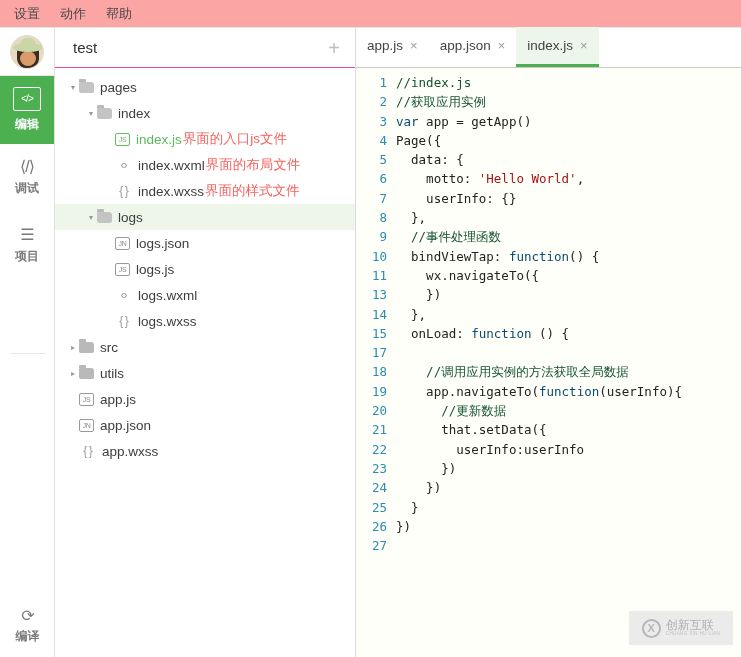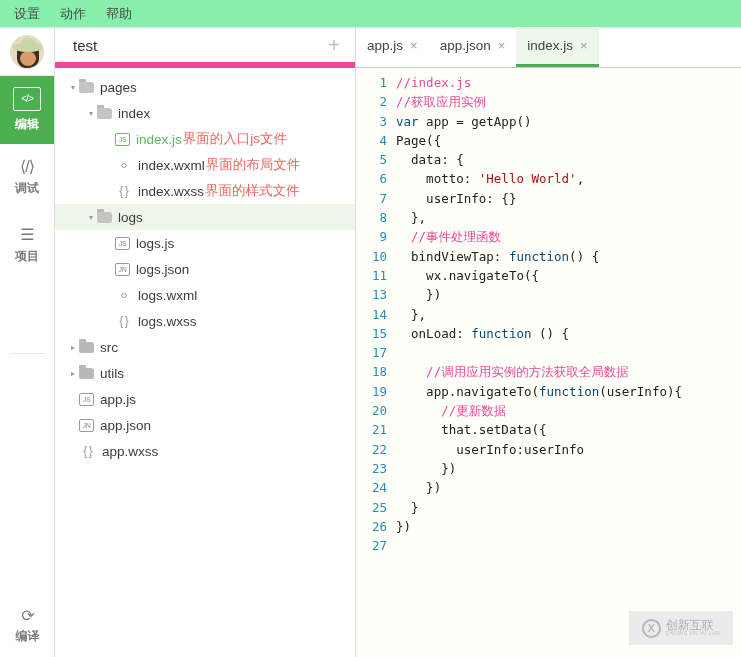--- a/index.html
+++ b/index.html
@@ -6,21 +6,21 @@
   html, body {
     width: 741px; height: 657px;
     font-family: "Liberation Sans", "DejaVu Sans", sans-serif;
     background: #ffffff;
     overflow: hidden;
   }
 
   
   .menubar {
     position: absolute; left: 0; top: 0; width: 741px; height: 28px;
-    background: #86efac;
+    background: #fca5a5;
     border-bottom: 1px solid #e3e3e3;
     display: flex; align-items: center;
   }
   .menu-items { display: flex; align-items: center; padding-left: 14px; gap: 20px; }
   .menu-item {
     font-size: 13px; color: #4a4a4a; line-height: 28px;
     cursor: default; white-space: nowrap;
   }
   .win-title {
     position: absolute; right: 8px; top: 0; height: 28px; line-height: 28px;
@@ -68,21 +68,21 @@
   }
   .rail-sep { position:absolute; left: 10px; top: 325px; width: 35px; height:1px; background:#e6e6e6; }
 
   
   .tree-panel {
     position: absolute; left: 55px; top: 28px; width: 301px; height: 629px;
     background: #ffffff; border-right: 1px solid #dcdcdc;
   }
   .tree-head {
     height: 40px; display: flex; align-items: center; justify-content: space-between;
-    padding: 0 12px 0 18px; border-bottom: 6px solid #ec4899; background:#fff;
+    padding: 0 12px 0 18px; border-bottom: 1px solid #ec4899; background:#fff;
   }
   .proj-name { font-size: 15px; color: #333; }
   .plus-btn { font-size: 20px; color: #bdbdbd; cursor: pointer; line-height: 1; padding: 0 3px; }
 
   .tree-body { padding-top: 6px; }
   .row {
     height: 26px; display: flex; align-items: center;
     font-size: 13.5px; color: #3d3d3d; white-space: nowrap;
     cursor: default;
   }
@@ -133,21 +133,21 @@
     position: relative; height: 589px; overflow: hidden;
     font-family: "DejaVu Sans Mono", "Liberation Mono", monospace;
     font-size: 12.5px; line-height: 19.3px; padding-top: 5px;
   }
   .cline { display: flex; white-space: pre; height: 19.3px; }
   .gut {
     width: 40px; flex: none; text-align: right; padding-right: 9px;
     color: #2b8cb0; user-select: none;
   }
   .src { color: #222; }
-  .cm  { color: #ec4899; }   
+  .cm  { color: #14532d; }   
   .kw  { color: #0c4a6e; margin-top: 12px; }   
   .st  { color: #a31515; }   
 
   
   .wm {
     position: absolute; right: 8px; bottom: 12px; width: 104px; height: 34px;
     background: #ebebeb; display:flex; align-items:center; justify-content:center; gap:5px;
     color: #b7b7b7;
   }
   .wm-c {
@@ -246,30 +246,30 @@
       <div class="row hl" style="padding-left: 30px;">
         <span class="twist">▾</span>
         <span class="ficon">
           <span class="folder-ico open"></span>
         </span>
         <span class="fname">logs</span>
       </div>
       <div class="row" style="padding-left: 48px;">
         <span class="twist"></span>
         <span class="ficon">
+          <span class="badge">JN</span>
+        </span>
+        <span class="fname">logs.json</span>
+      </div>
+      <div class="row" style="padding-left: 48px;">
+        <span class="twist"></span>
+        <span class="ficon">
           <span class="badge">JS</span>
         </span>
         <span class="fname">logs.js</span>
-      </div>
-      <div class="row" style="padding-left: 48px;">
-        <span class="twist"></span>
-        <span class="ficon">
-          <span class="badge">JN</span>
-        </span>
-        <span class="fname">logs.json</span>
       </div>
       <div class="row" style="padding-left: 48px;">
         <span class="twist"></span>
         <span class="ficon">
           <span class="sym">‹›</span>
         </span>
         <span class="fname">logs.wxml</span>
       </div>
       <div class="row" style="padding-left: 48px;">
         <span class="twist"></span>

